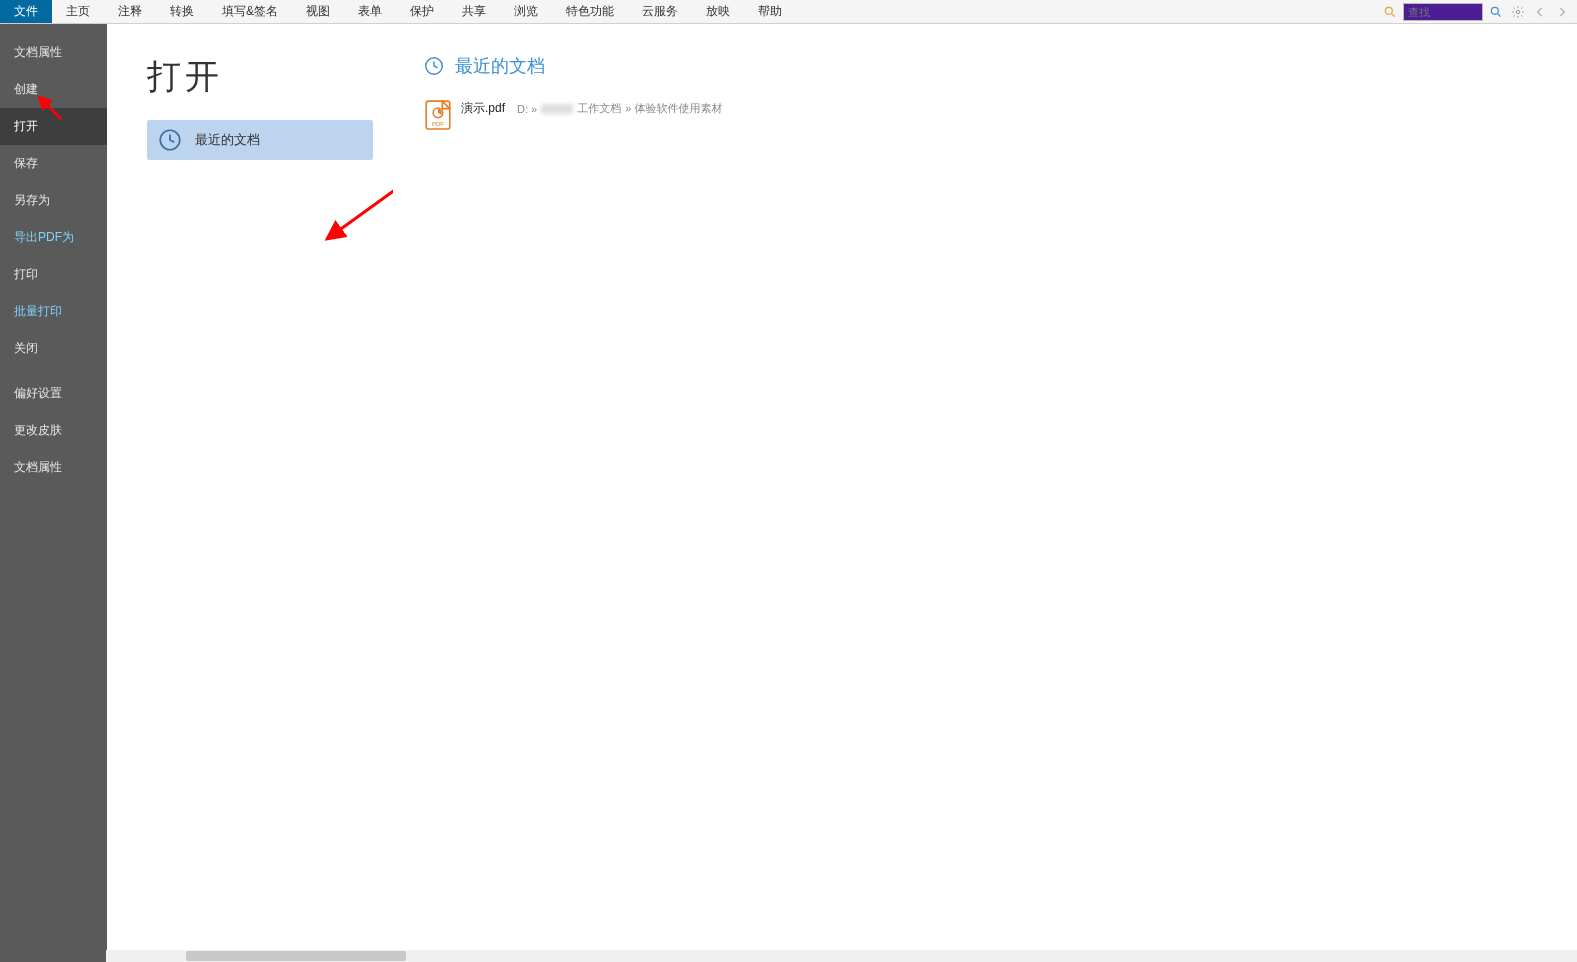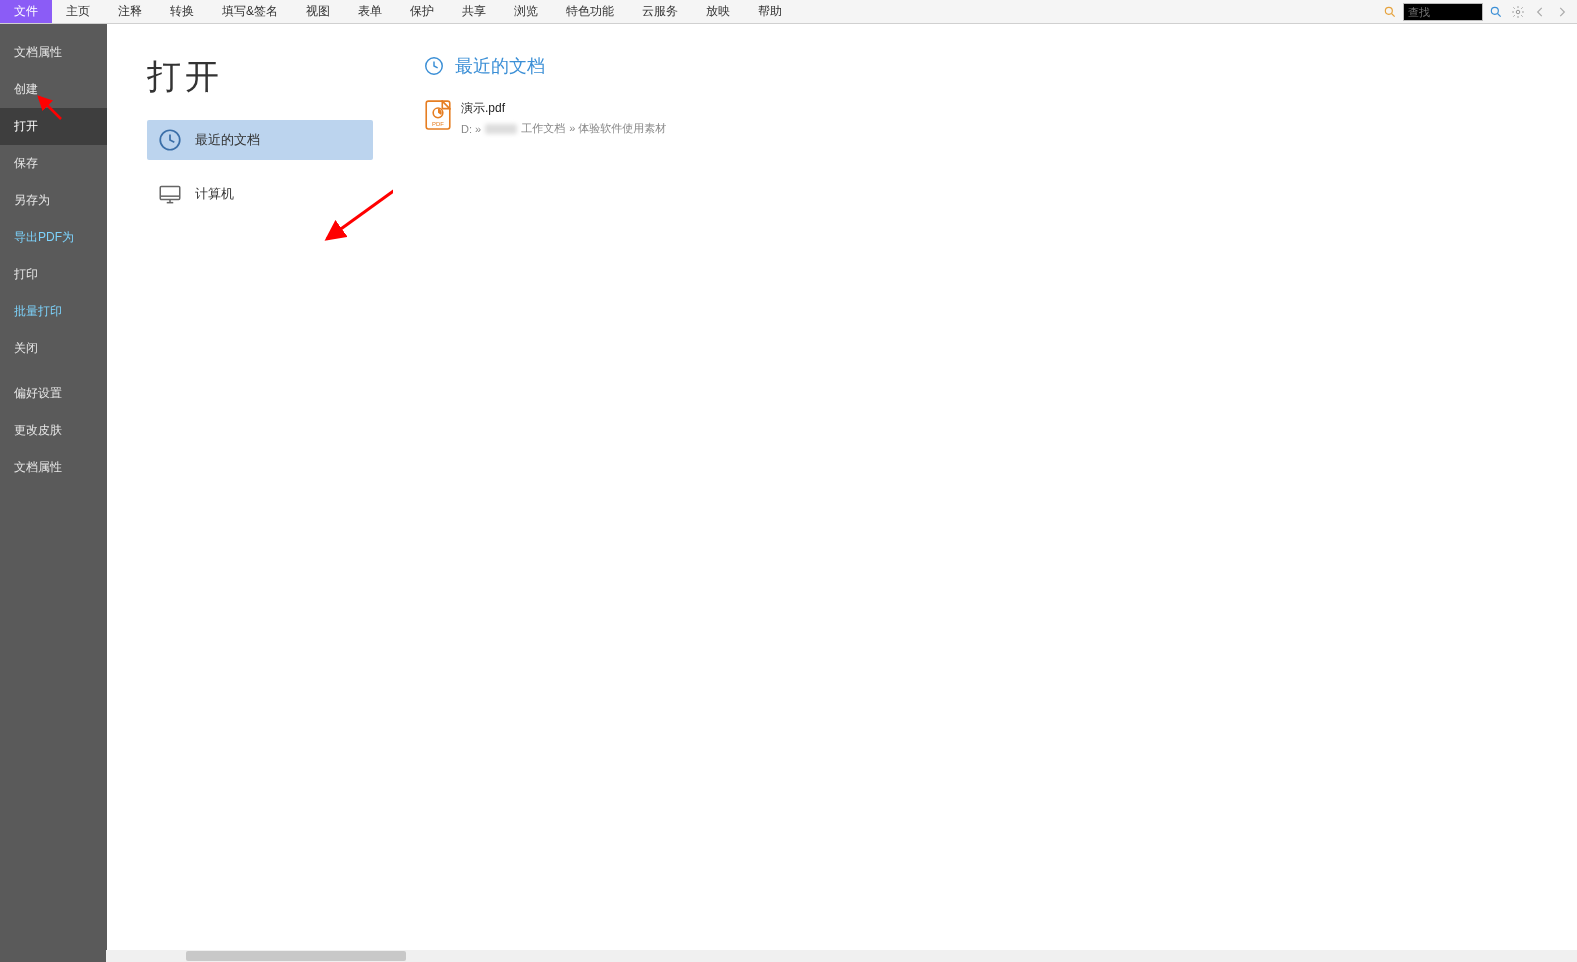--- a/index.html
+++ b/index.html
@@ -1,24 +1,24 @@
 <!DOCTYPE html>
 <html><head>
 <meta charset="utf-8">
 <style>
 * { margin: 0; padding: 0; box-sizing: border-box; font-family: "Microsoft YaHei", "SimSun", sans-serif; }
 body { width: 1577px; height: 962px; background: #fff; overflow: hidden; }
 
 
 .menu-bar { height: 24px; background: #f5f5f5; border-bottom: 1px solid #d0d0d0; display: flex; align-items: stretch; font-size: 12px; color: #333; }
 .menu-item { padding: 0 14px; display: flex; align-items: center; cursor: pointer; }
-.menu-item.active { background: #8b5cf6; color: #fff; }
+.menu-item.active { background: #0369a1; color: #fff; }
 
 .menu-right { margin-left: auto; display: flex; align-items: center; padding-right: 6px; gap: 4px; }
-.search-box { width: 80px; height: 18px; border: 1px solid #bbb; font-size: 11px; padding: 0 4px; color: #888; background: #000000; }
+.search-box { width: 80px; height: 18px; border: 1px solid #bbb; font-size: 11px; padding: 0 4px; color: #888; background: #4c1d95; }
 .right-icon { width: 18px; height: 18px; display: inline-flex; align-items: center; justify-content: center; color: #6a6a6a; cursor: pointer; }
 .right-icon svg { width: 14px; height: 14px; }
 
 
 .layout { display: flex; height: calc(100% - 24px); }
 .sidebar { width: 107px; background: #5a5a5a; display: flex; flex-direction: column; padding-top: 10px; }
 .side-item { color: #e6e6e6; font-size: 12px; padding: 10px 14px; cursor: pointer; }
 .side-item.selected { background: #3e3e3e; color: #fff; }
 .side-item.disabled { color: #7dd3fc; }
 .side-gap { height: 8px; }
@@ -33,21 +33,21 @@
 .loc-icon svg { width: 100%; height: 100%; }
 
 
 .content { flex: 1; background: #fff; padding: 30px 30px 0 30px; position: relative; }
 .section-head { display: flex; align-items: center; gap: 10px; color: #3b8fd6; font-size: 18px; margin-bottom: 18px; font-weight: 400; }
 .section-head .clock { width: 22px; height: 22px; }
 .group-label { font-size: 12px; color: #555; margin-bottom: 6px; }
 .file-row { display: flex; gap: 10px; padding: 4px 2px; cursor: pointer; align-items: flex-start; }
 .file-thumb { width: 26px; height: 30px; flex-shrink: 0; }
 .file-thumb svg { width: 100%; height: 100%; }
-.file-info { display: flex; flex-direction: column; gap: 4px; }
+.file-info { display: flex; gap: 12px; }
 .file-name { font-size: 12px; color: #222; }
 .file-path { font-size: 11px; color: #888; display: flex; align-items: center; gap: 4px; }
 .file-path .blur { display: inline-block; width: 32px; height: 10px; background: #ddd; filter: blur(2px); border-radius: 2px; }
 
 
 .arrow-anno { position: absolute; pointer-events: none; }
 .arrow1 { left: 33px; top: 91px; width: 30px; height: 30px; }
 .arrow2 { left: 205px; top: 145px; width: 110px; height: 80px; }
 
 
@@ -138,31 +138,20 @@
     <div class="loc-list">
       <div class="loc-item selected">
         <span class="loc-icon">
           <svg viewBox="0 0 24 24" fill="none" stroke="#3b6fa8" stroke-width="1.6">
               <circle cx="12" cy="12" r="9"></circle>
               <polyline points="12 7 12 12 16 14"></polyline>
             </svg>
         </span>
         <span>最近的文档</span>
       </div>
-      <div class="loc-item">
-        <span class="loc-icon">
-          <svg viewBox="0 0 24 24" fill="none" stroke="#666" stroke-width="1.4">
-              <rect x="3" y="5" width="18" height="12" rx="1"></rect>
-              <line x1="3" y1="14" x2="21" y2="14"></line>
-              <line x1="9" y1="20" x2="15" y2="20"></line>
-              <line x1="12" y1="17" x2="12" y2="20"></line>
-            </svg>
-        </span>
-        <span>计算机</span>
-      </div>
     </div>
 
     <svg class="arrow-anno arrow2" viewBox="0 0 110 80">
       <defs>
           <marker id="ah2" markerWidth="7" markerHeight="7" refX="6" refY="3.5" orient="auto">
             <path d="M0,0 L7,3.5 L0,7 Z" fill="#ff0000"></path>
           </marker>
         </defs>
       <line x1="105" y1="5" x2="15" y2="70" stroke="#ff0000" stroke-width="3" marker-end="url(#ah2)"></line>
     </svg>

